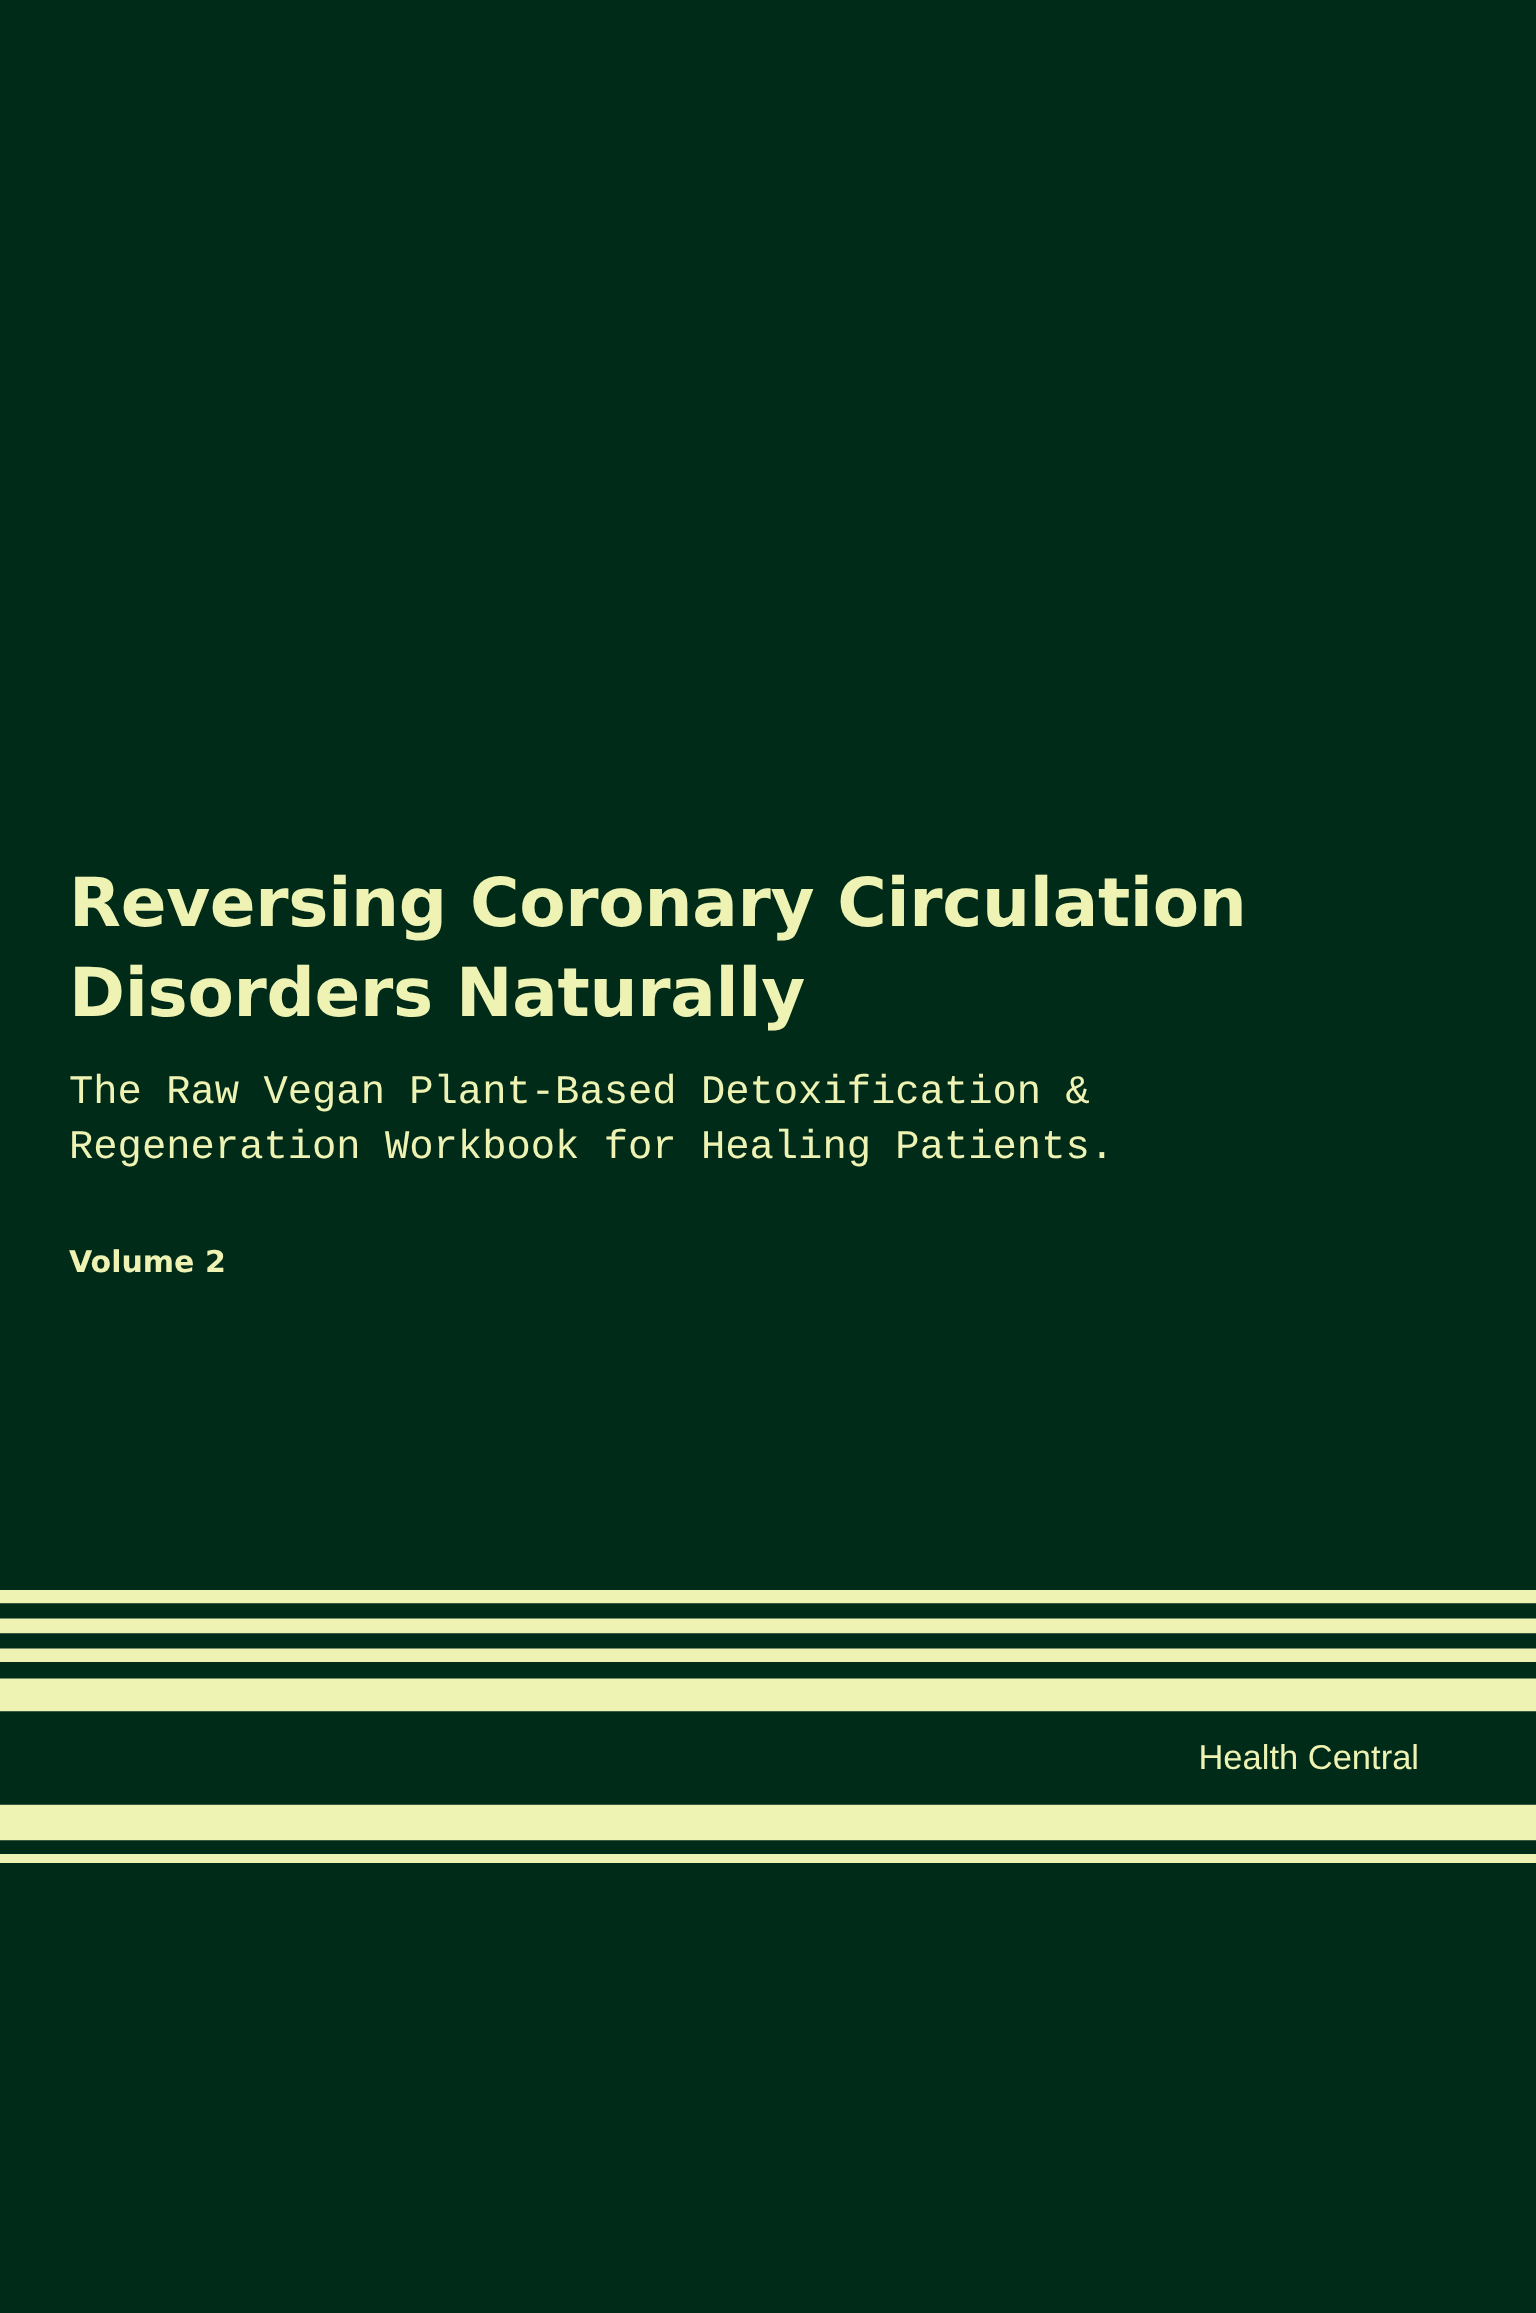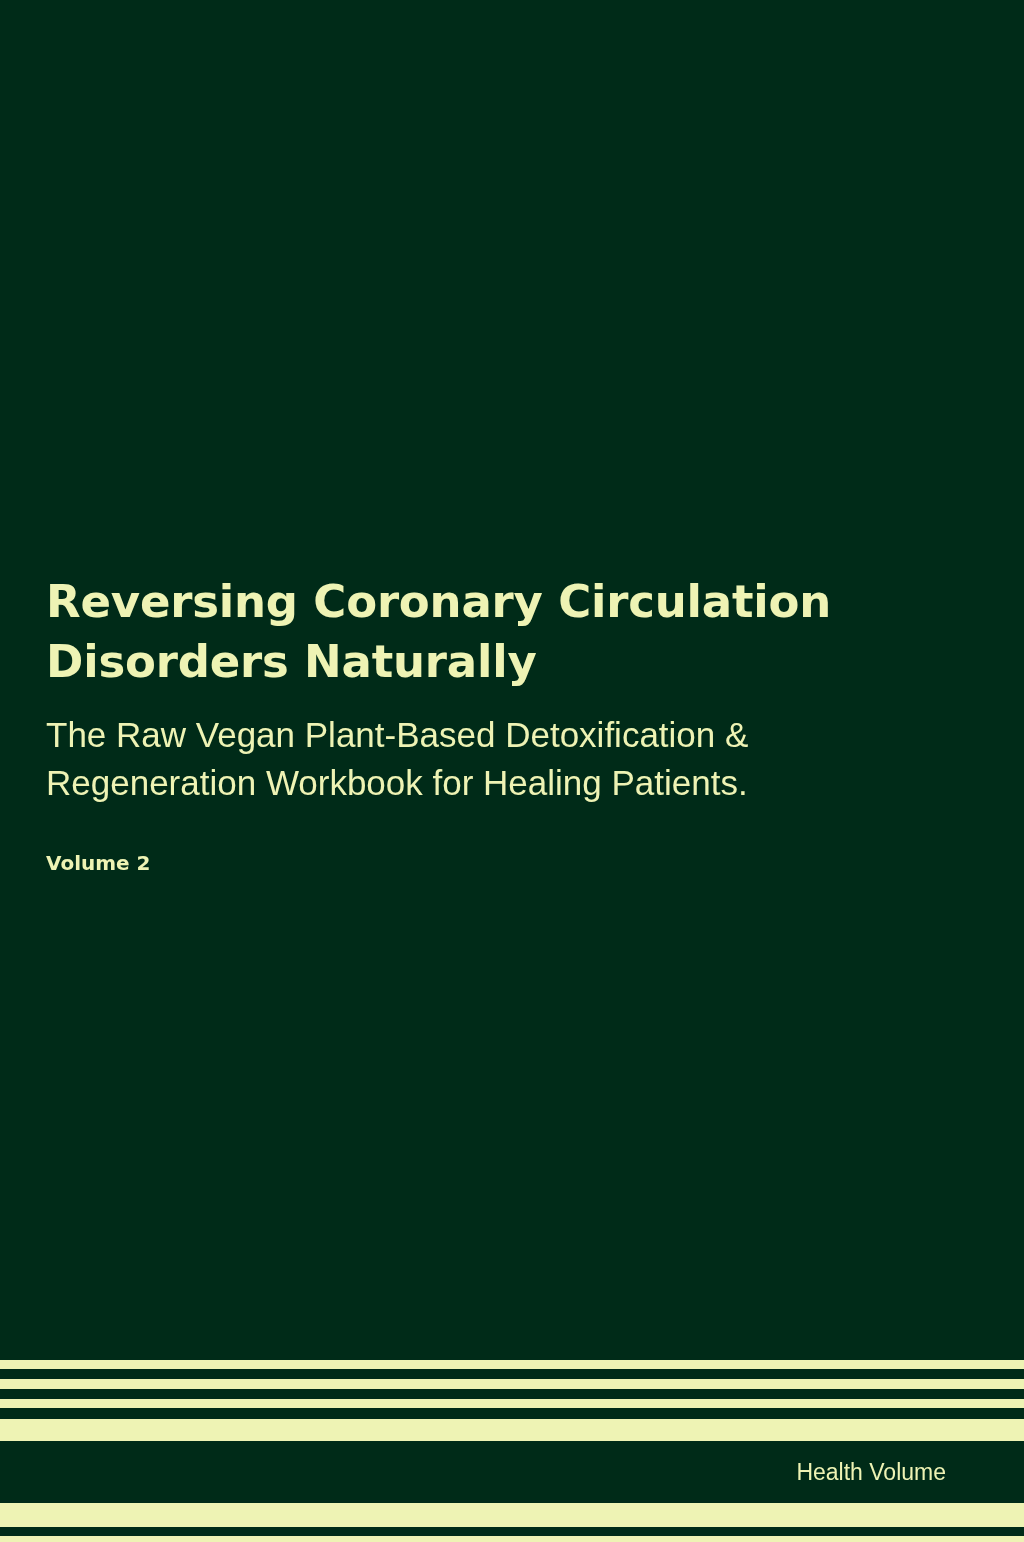--- a/index.html
+++ b/index.html
@@ -9,42 +9,42 @@
   body {
     width: 1024px;
     height: 1542px;
     background: #002b18;
     font-family: "Liberation Sans", sans-serif;
     overflow: hidden;
   }
   .cover {
     position: relative;
     width: 1024px;
-    height: 1542px;
+    height: 1242px;
     background: #002b18;
     box-sizing: border-box;
   }
   .title-block {
     position: absolute;
     left: 46px;
     top: 572px;
     width: 890px;
   }
   .book-title {
     font-family: "DejaVu Sans", sans-serif;
     font-weight: bold;
     font-size: 45px;
     line-height: 1.34;
     color: #eef3b4;
     letter-spacing: -0.2px;
     margin: 0;
   }
   .book-subtitle {
-    font-family: Liberation Sans, sans-serif;
-    font-size: 35px;
+    font-family: Liberation Mono, monospace;
+    font-size: 27px;
     line-height: 1.38;
     color: #eef3b4;
     margin: 18px 0 0 0;
     max-width: 870px;
   }
   .book-volume {
     font-family: "DejaVu Sans", sans-serif;
     font-weight: bold;
     font-size: 20px;
     color: #eef3b4;
@@ -94,21 +94,21 @@
   <div class="stripes">
     <div class="band light" style="height:9px;"></div>
     <div class="band dark" style="height:10px;"></div>
     <div class="band light" style="height:10px;"></div>
     <div class="band dark" style="height:10px;"></div>
     <div class="band light" style="height:9px;"></div>
     <div class="band dark" style="height:11px;"></div>
     <div class="band light" style="height:22px;"></div>
 
     <div class="footer-strip">
-      <span class="publisher">Health Volume</span>
+      <span class="publisher">Health Central</span>
     </div>
 
     <div class="band light" style="height:24px;"></div>
     <div class="band dark" style="height:9px;"></div>
     <div class="band light" style="height:6px;"></div>
   </div>
 
 </div>
 
 </body></html>

